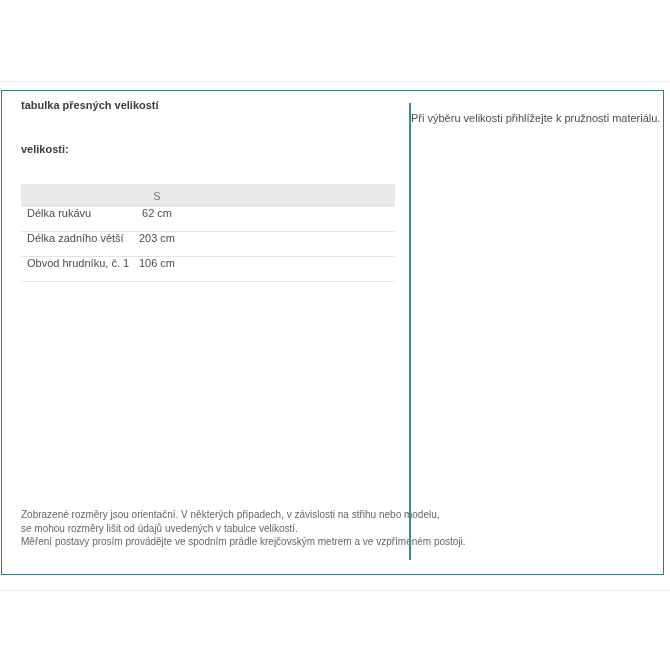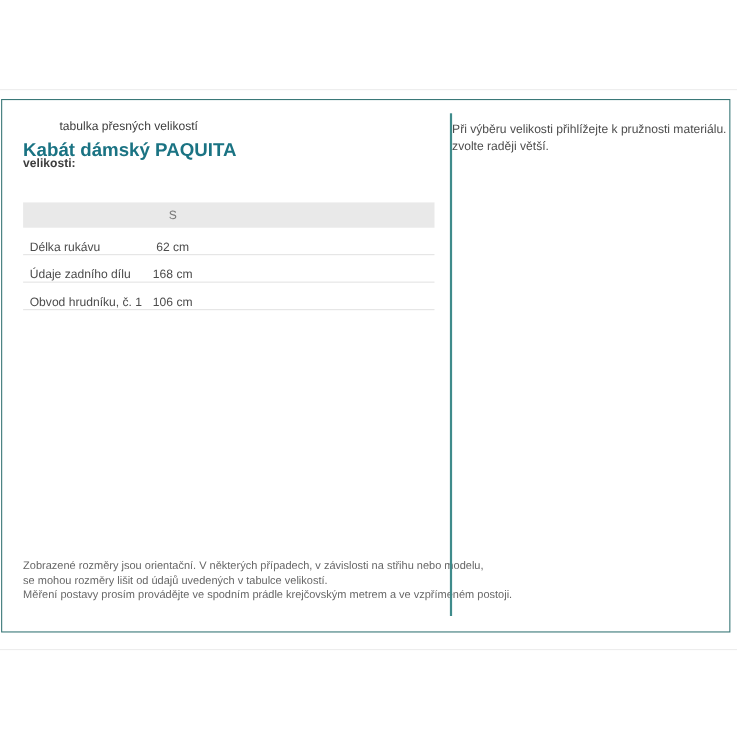--- a/index.html
+++ b/index.html
@@ -31,25 +31,24 @@
     width: 663px;
     height: 485px;
     border: 1.5px solid #3a7878;
     background: #ffffff;
   }
 
   
   .kicker {
     position: absolute;
     left: 19px;
-    top: 18px;
+    top: 8px;
     font-size: 11px;
-    font-weight: normal;
+    font-weight: bold;
     color: #3d3d3d;
-    margin-left: 33px;
   }
   .product-title {
     position: absolute;
     left: 19px;
     top: 36px;
     font-size: 17px;
     font-weight: bold;
     color: #1a7383;
   }
   .sizes-label {
@@ -71,21 +70,21 @@
   }
   .size-table .thead {
     display: flex;
     align-items: center;
     height: 23px;
     background: #e9e9e9;
     color: #777777;
   }
   .size-table .trow {
     display: flex;
-    align-items: flex-end;
+    align-items: flex-start;
     height: 25px;
     border-bottom: 1px solid #e4e4e4;
   }
   .cell.label {
     width: 100px;
     padding-left: 6px;
     white-space: nowrap;
   }
   .cell.value {
     width: 72px;
@@ -129,56 +128,54 @@
 <body>
 
 <div class="canvas">
 
   <div class="hairline top"></div>
 
   <div class="frame">
 
     <div class="kicker">tabulka přesných velikostí</div>
 
-    <div class="product-title">Kabát dámský PAQUITA</div>
 
     <div class="sizes-label">velikosti:</div>
 
     <div class="size-table">
       <div class="thead">
         <div class="cell label"></div>
         <div class="cell value">S</div>
       </div>
 
       <div class="trow">
         <div class="cell label">Délka rukávu</div>
         <div class="cell value">62 cm</div>
       </div>
 
       <div class="trow">
-        <div class="cell label">Údaje zadního dílu</div>
-        <div class="cell value">168 cm</div>
+        <div class="cell label">Délka zadního větší</div>
+        <div class="cell value">203 cm</div>
       </div>
 
       <div class="trow">
         <div class="cell label">Obvod hrudníku, č. 1</div>
         <div class="cell value">106 cm</div>
       </div>
     </div>
 
     <div class="disclaimer">
       <div>Zobrazené rozměry jsou orientační. V některých případech, v závislosti na střihu nebo modelu,</div>
       <div>se mohou rozměry lišit od údajů uvedených v tabulce velikostí.</div>
       <div>Měření postavy prosím provádějte ve spodním prádle krejčovským metrem a ve vzpřímeném postoji.</div>
     </div>
 
     <div class="divider"></div>
 
     <div class="fit-note">
       <div>Při výběru velikosti přihlížejte k pružnosti materiálu.</div>
-      <div>zvolte raději větší.</div>
     </div>
 
   </div>
 
   <div class="hairline bottom"></div>
 
 </div>
 
 </body></html>

